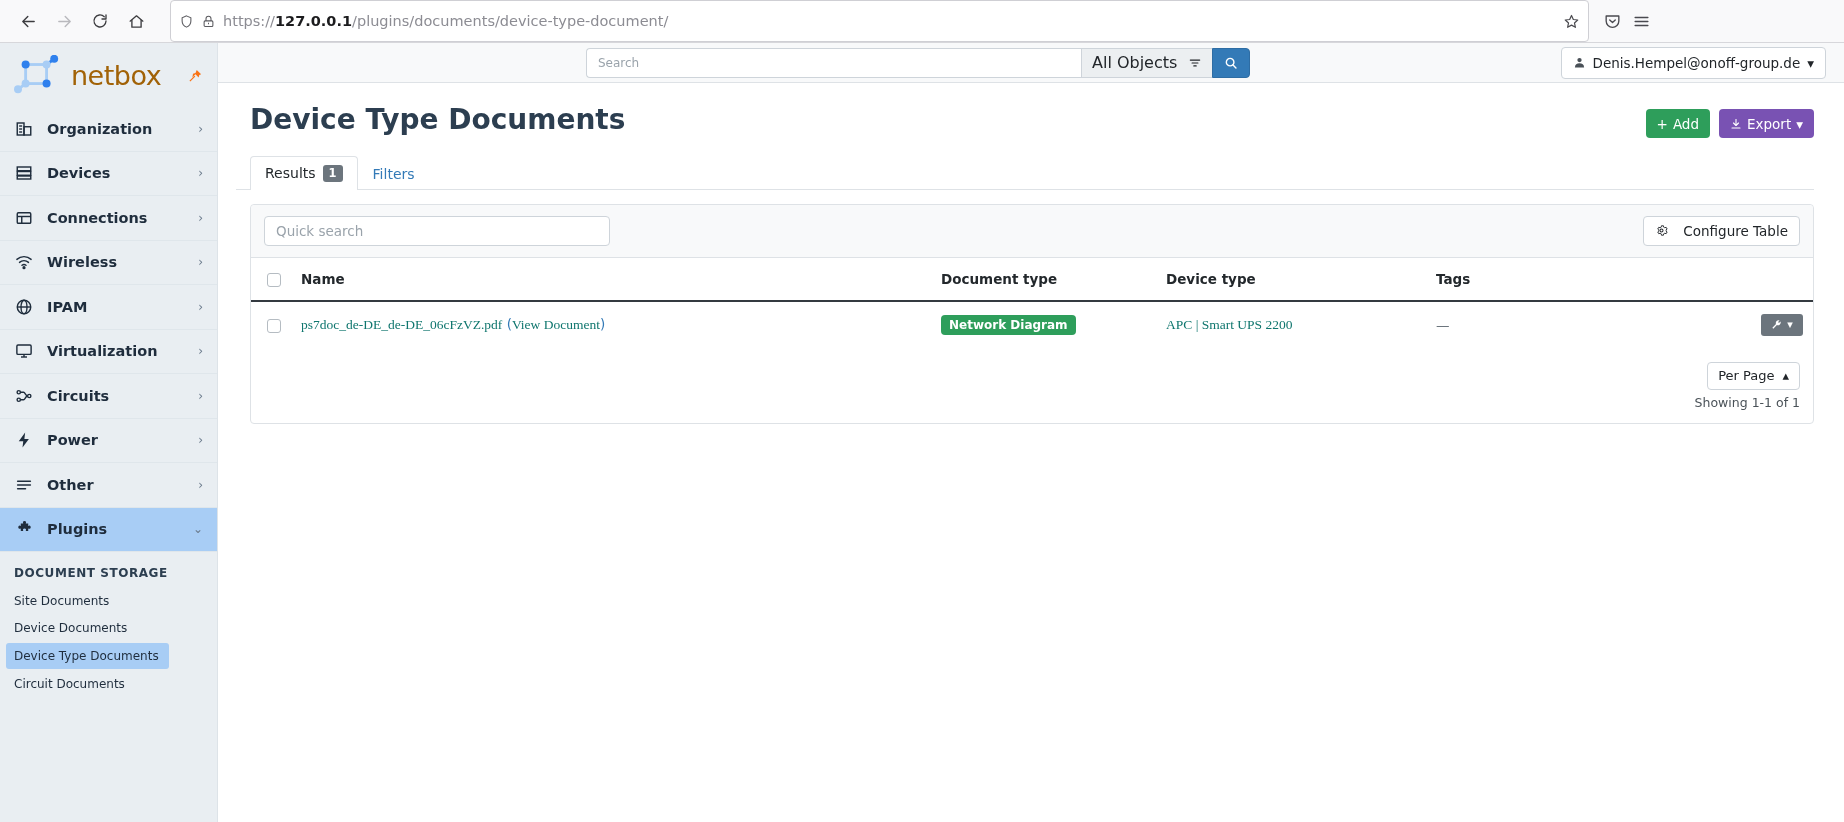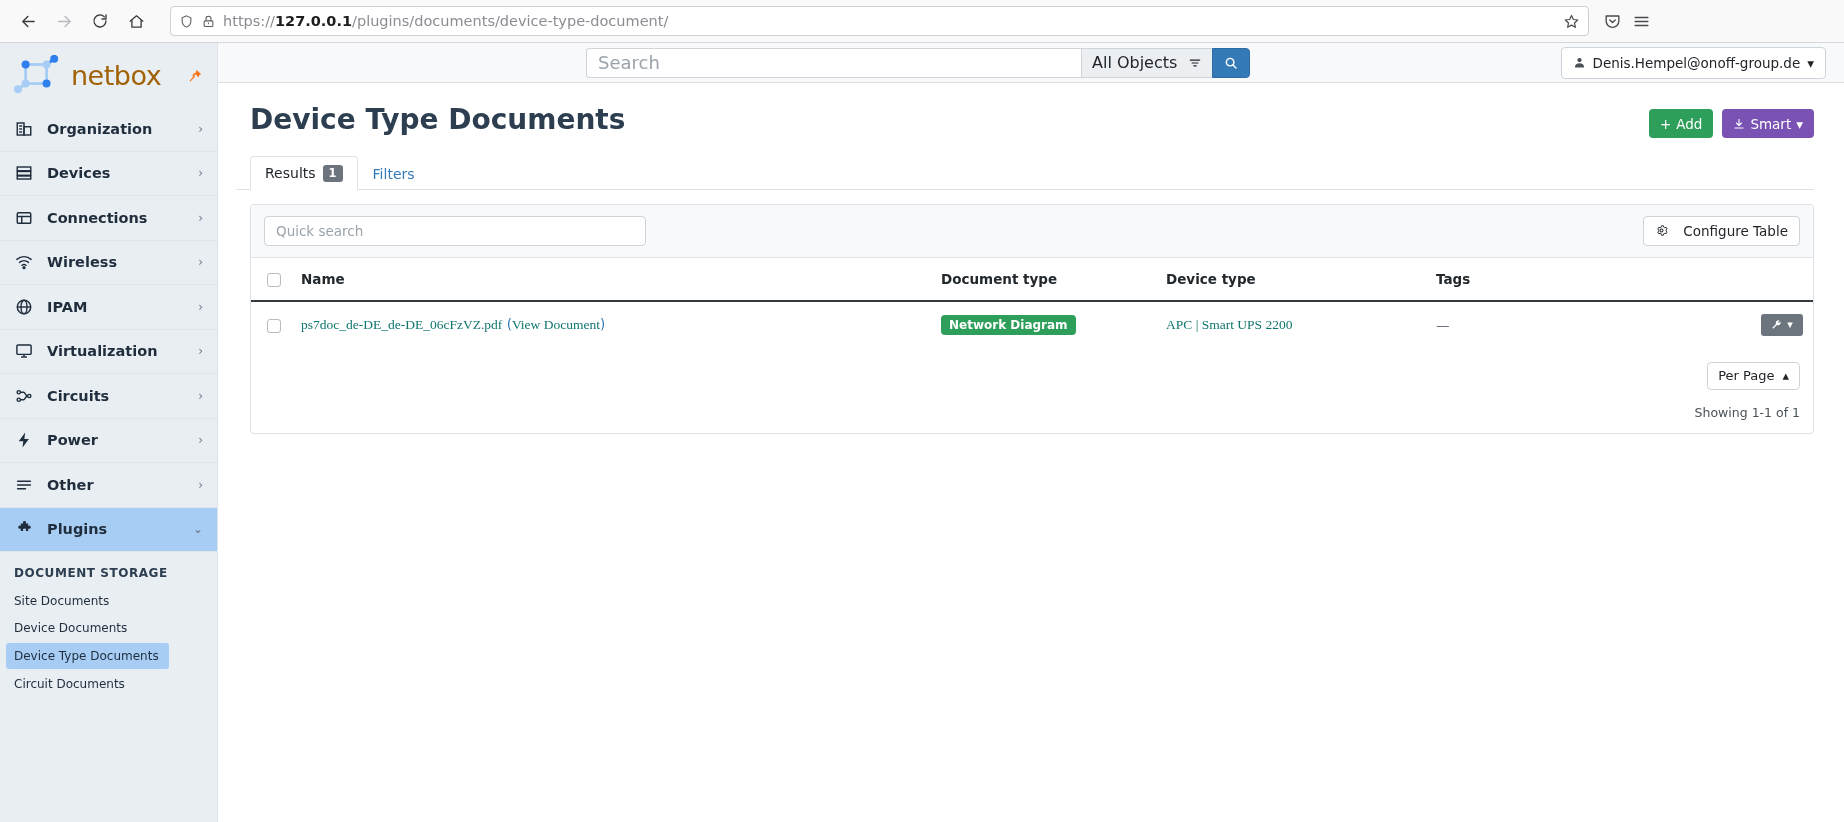--- a/index.html
+++ b/index.html
@@ -13,21 +13,21 @@
   .browser-bar {
     height: 43px; background: #f9f9fa; border-bottom: 1px solid #d7d7db;
     display: flex; align-items: center; padding: 0 12px; gap: 4px;
   }
   .nav-btn {
     width: 32px; height: 32px; display: flex; align-items: center; justify-content: center;
     border-radius: 4px; color: #3c3c3f; flex: 0 0 auto;
   }
   .nav-btn.disabled { color: #b9b9bd; }
   .url-wrap {
-    flex: 1 1 auto; height: 30px; background: #ffffff; border: 1px solid #cfcfd4;
+    flex: 1 1 auto; height: 42px; background: #ffffff; border: 1px solid #cfcfd4;
     border-radius: 4px; margin: 0 10px 0 14px; display: flex; align-items: center;
     padding: 0 8px; gap: 7px; max-width: 1419px;
   }
   .url-text {
     flex: 1 1 auto; font-size: 14.5px; color: #8c8c93; white-space: nowrap; overflow: hidden;
   }
   .url-text .host { color: #1c1c1e; font-weight: 600; }
   .url-text .scheme { color: #8c8c93; }
   .chrome-right { display: flex; align-items: center; gap: 10px; }
 
@@ -65,21 +65,21 @@
   
   .main { flex: 1 1 auto; display: flex; flex-direction: column; background: #ffffff; min-width: 0; }
 
   .topbar {
     height: 40px; background: #f8f9fa; border-bottom: 1px solid #dee2e6;
     display: flex; align-items: center; padding: 0 18px;
   }
   .search-group { display: flex; margin-left: 350px; }
   .search-input {
     width: 495px; height: 30px; border: 1px solid #ced4da; border-right: none;
-    border-radius: 4px 0 0 4px; padding: 0 11px; font-size: 18px;
+    border-radius: 4px 0 0 4px; padding: 0 11px; font-size: 12px;
     color: #212529; background: #fff; outline: none;
     font-family: "DejaVu Sans", "Liberation Sans", sans-serif;
   }
   .search-input::placeholder { color: #9aa3ab; }
   .obj-select {
     height: 30px; display: flex; align-items: center; gap: 11px; padding: 0 10px;
     background: #eceff1; border: 1px solid #ced4da; border-right: none;
     font-size: 16px; color: #212529; cursor: pointer;
   }
   .search-btn {
@@ -121,21 +121,21 @@
   }
 
   .card {
     margin: 14px 0 0 14px; background: #fff; border: 1px solid #dee2e6; border-radius: 4px;
   }
   .card-toolbar {
     display: flex; align-items: center; padding: 11px 13px; background: #f8f9fa;
     border-bottom: 1px solid #dee2e6; border-radius: 4px 4px 0 0;
   }
   .quick-search {
-    width: 382px; height: 30px; border: 1px solid #ced4da; border-radius: 4px;
+    width: 346px; height: 30px; border: 1px solid #ced4da; border-radius: 4px;
     padding: 0 11px; font-size: 13.5px; background: #fff; outline: none;
     font-family: "DejaVu Sans", "Liberation Sans", sans-serif; color: #212529;
   }
   .quick-search::placeholder { color: #9aa3ab; }
   .config-btn {
     margin-left: auto; height: 30px; display: flex; align-items: center; gap: 15px;
     border: 1px solid #ced4da; border-radius: 4px; padding: 0 11px;
     font-size: 13.5px; color: #212529; background: #fff; cursor: pointer;
   }
 
@@ -156,21 +156,21 @@
     display: inline-block; background: #2e9e5b; color: #fff; font-size: 12px;
     font-weight: 700; border-radius: 4px; padding: 3px 8px;
   }
   .dash { color: #6c757d; }
   .edit-btn {
     float: right; height: 22px; min-width: 42px; background: #6c757d; border-radius: 3px;
     display: flex; align-items: center; justify-content: center; gap: 5px;
     color: #fff; font-size: 11px; cursor: pointer; padding: 0 6px;
   }
   .card-footer { display: flex; flex-direction: column; align-items: flex-end;
-                 padding: 14px 13px 13px; gap: 15px; }
+                 padding: 14px 13px 13px; gap: 5px; }
   .perpage-btn {
     height: 28px; display: flex; align-items: center; gap: 8px;
     border: 1px solid #ced4da; border-radius: 4px; padding: 0 10px;
     font-size: 13px; color: #212529; background: #fff; cursor: pointer;
   }
   .showing { font-size: 12.5px; color: #4a5258; }
   svg { display: block; }
 </style>
 </head>
 <body>
@@ -428,21 +428,21 @@
             <span>Add</span>
           </div>
           <div class="btn btn-export">
             <span>
               <svg width="12" height="12" viewBox="0 0 24 24" fill="none" stroke="#fff" stroke-width="2.2" stroke-linecap="round" stroke-linejoin="round">
                 <line x1="12" y1="3" x2="12" y2="14"></line>
                   <polyline points="7 10 12 15 17 10"></polyline>
                   <line x1="4" y1="20" x2="20" y2="20"></line>
               </svg>
             </span>
-            <span>Smart</span>
+            <span>Export</span>
             <span>▾</span>
           </div>
         </div>
       </div>
 
       <div class="tabs">
         <div class="tab active">
           <span>Results</span>
           <span class="badge-count">1</span>
         </div>

